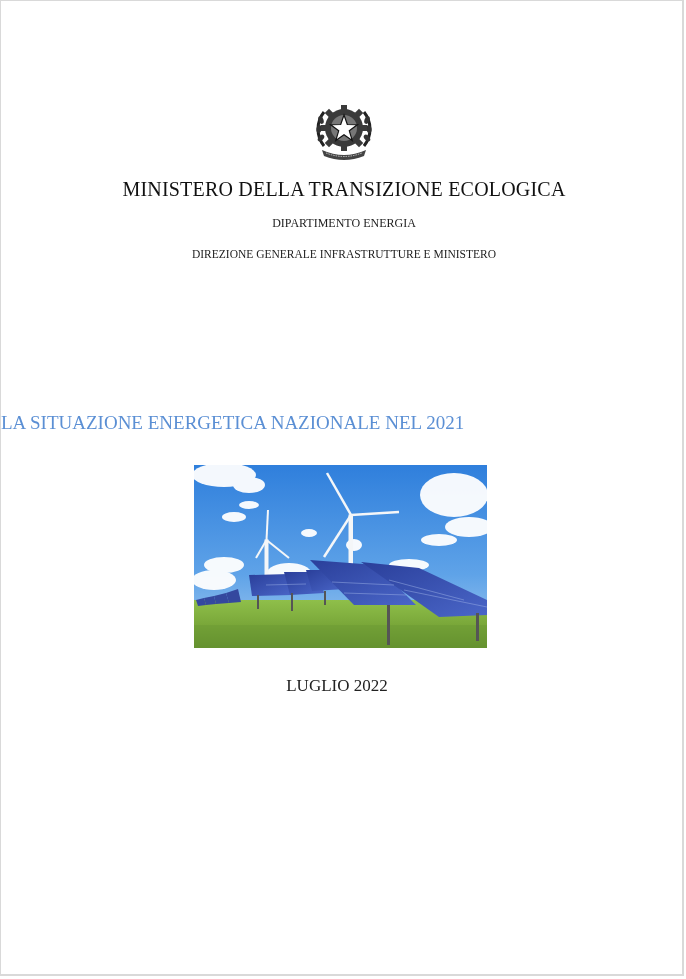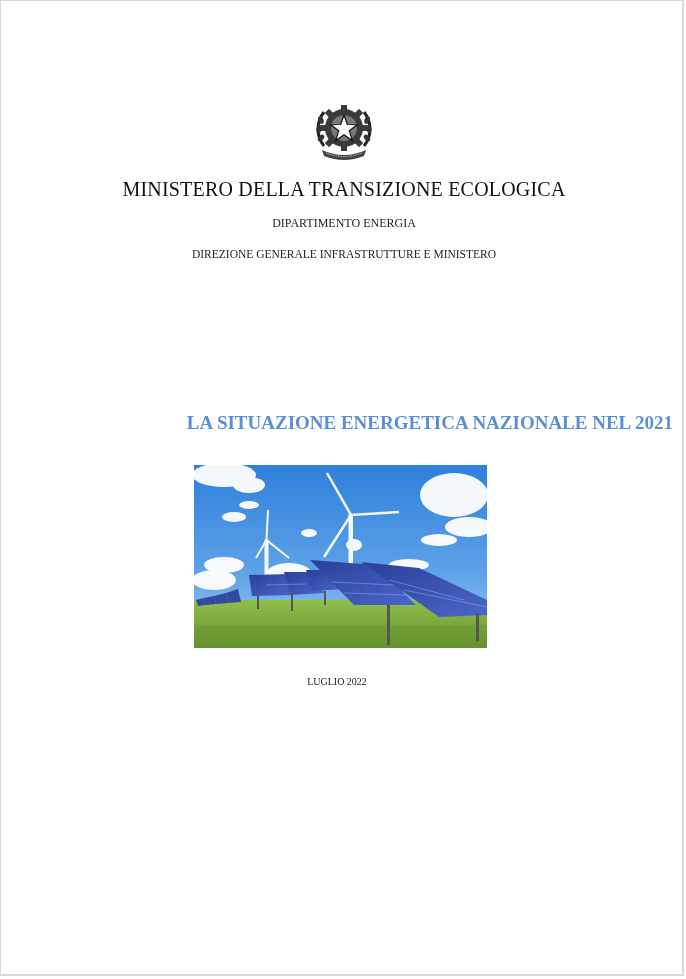--- a/index.html
+++ b/index.html
@@ -60,40 +60,40 @@
       top: 247px;
       text-align: center;
       font-size: 11.5px;
       color: #222222;
     }
     .report-title {
       position: absolute;
       left: 0;
       width: 672px;
       top: 411px;
-      text-align: right;
+      text-align: left;
       font-size: 19px;
-      font-weight: bold;
+      font-weight: normal;
       color: #5b8fd4;
     }
     .cover-image {
       position: absolute;
       left: 193px;
       top: 464px;
       width: 293px;
       height: 183px;
       overflow: hidden;
     }
     .date {
       position: absolute;
       left: 0;
       width: 672px;
       top: 675px;
       text-align: center;
-      font-size: 10px;
+      font-size: 17px;
       color: #222222;
     }
   </style>
 </head>
 <body>
 
 <div class="page">
 
   <div class="emblem">
     <svg width="64" height="64" viewBox="0 0 64 64">

